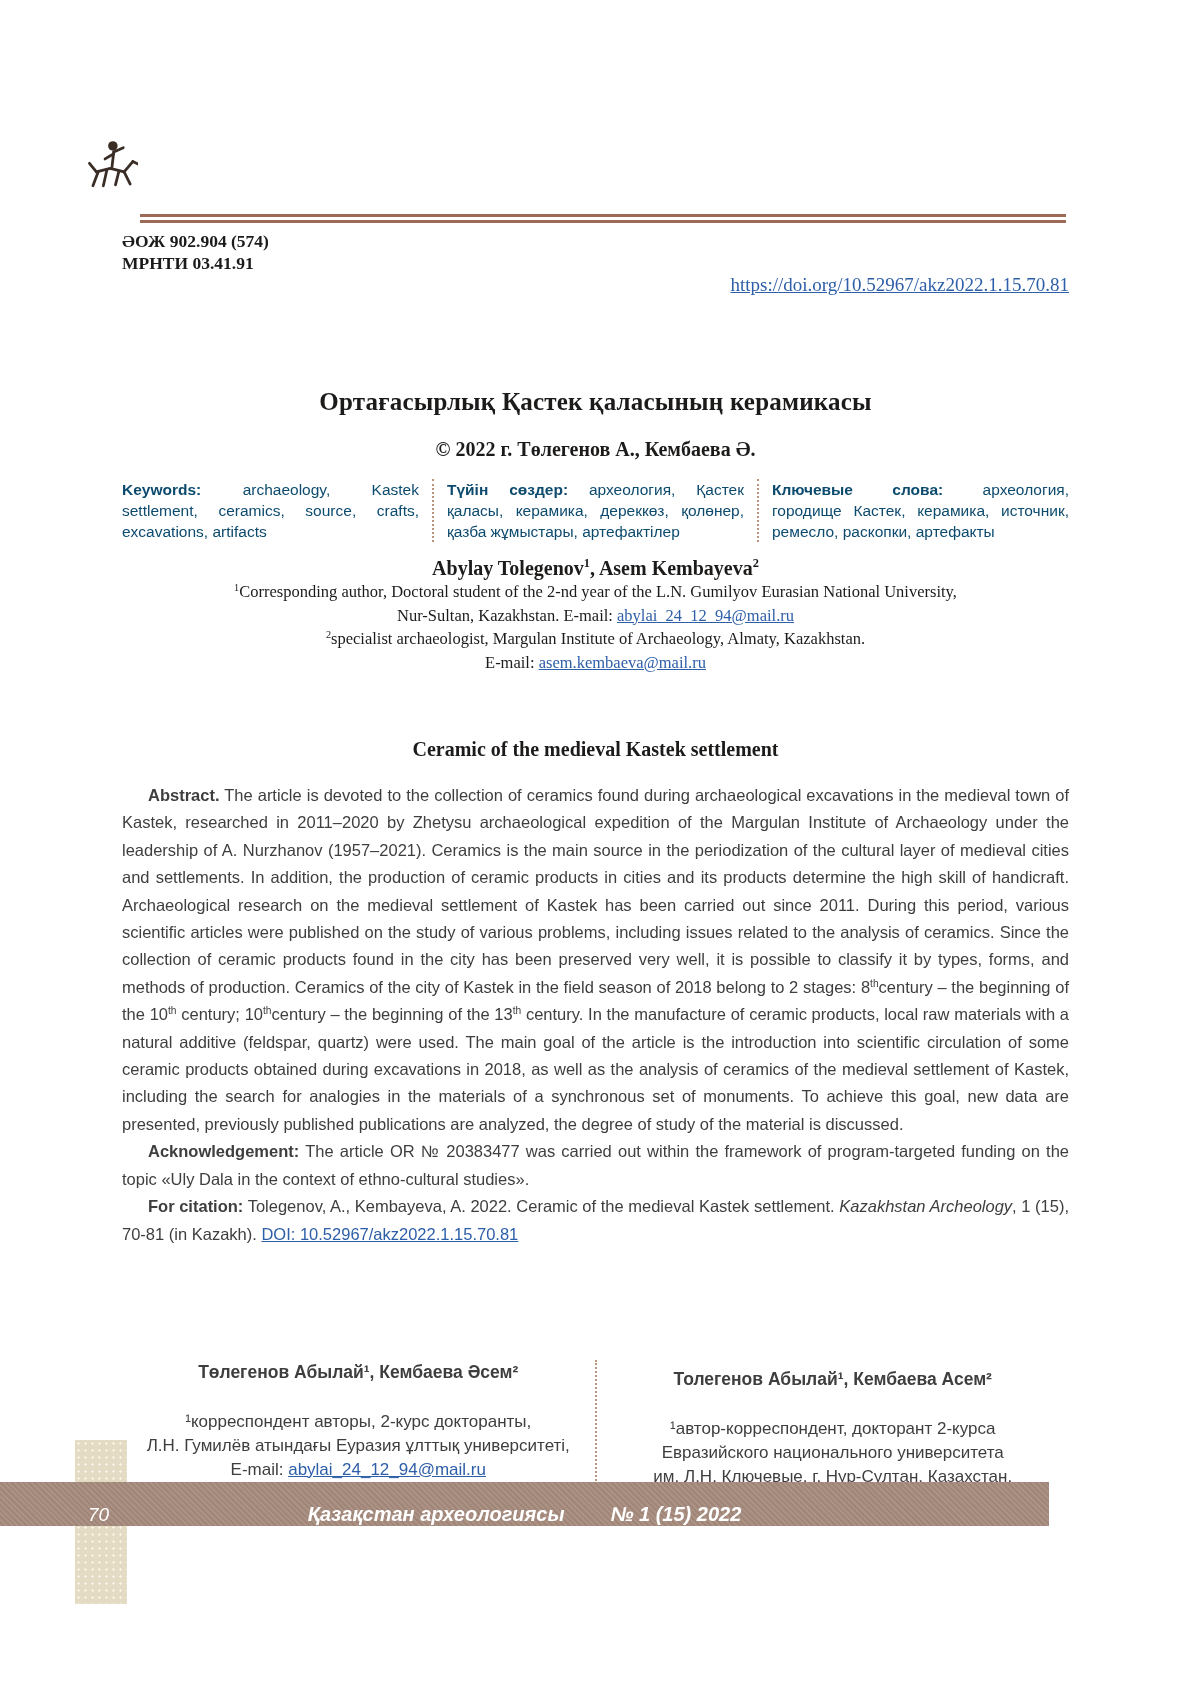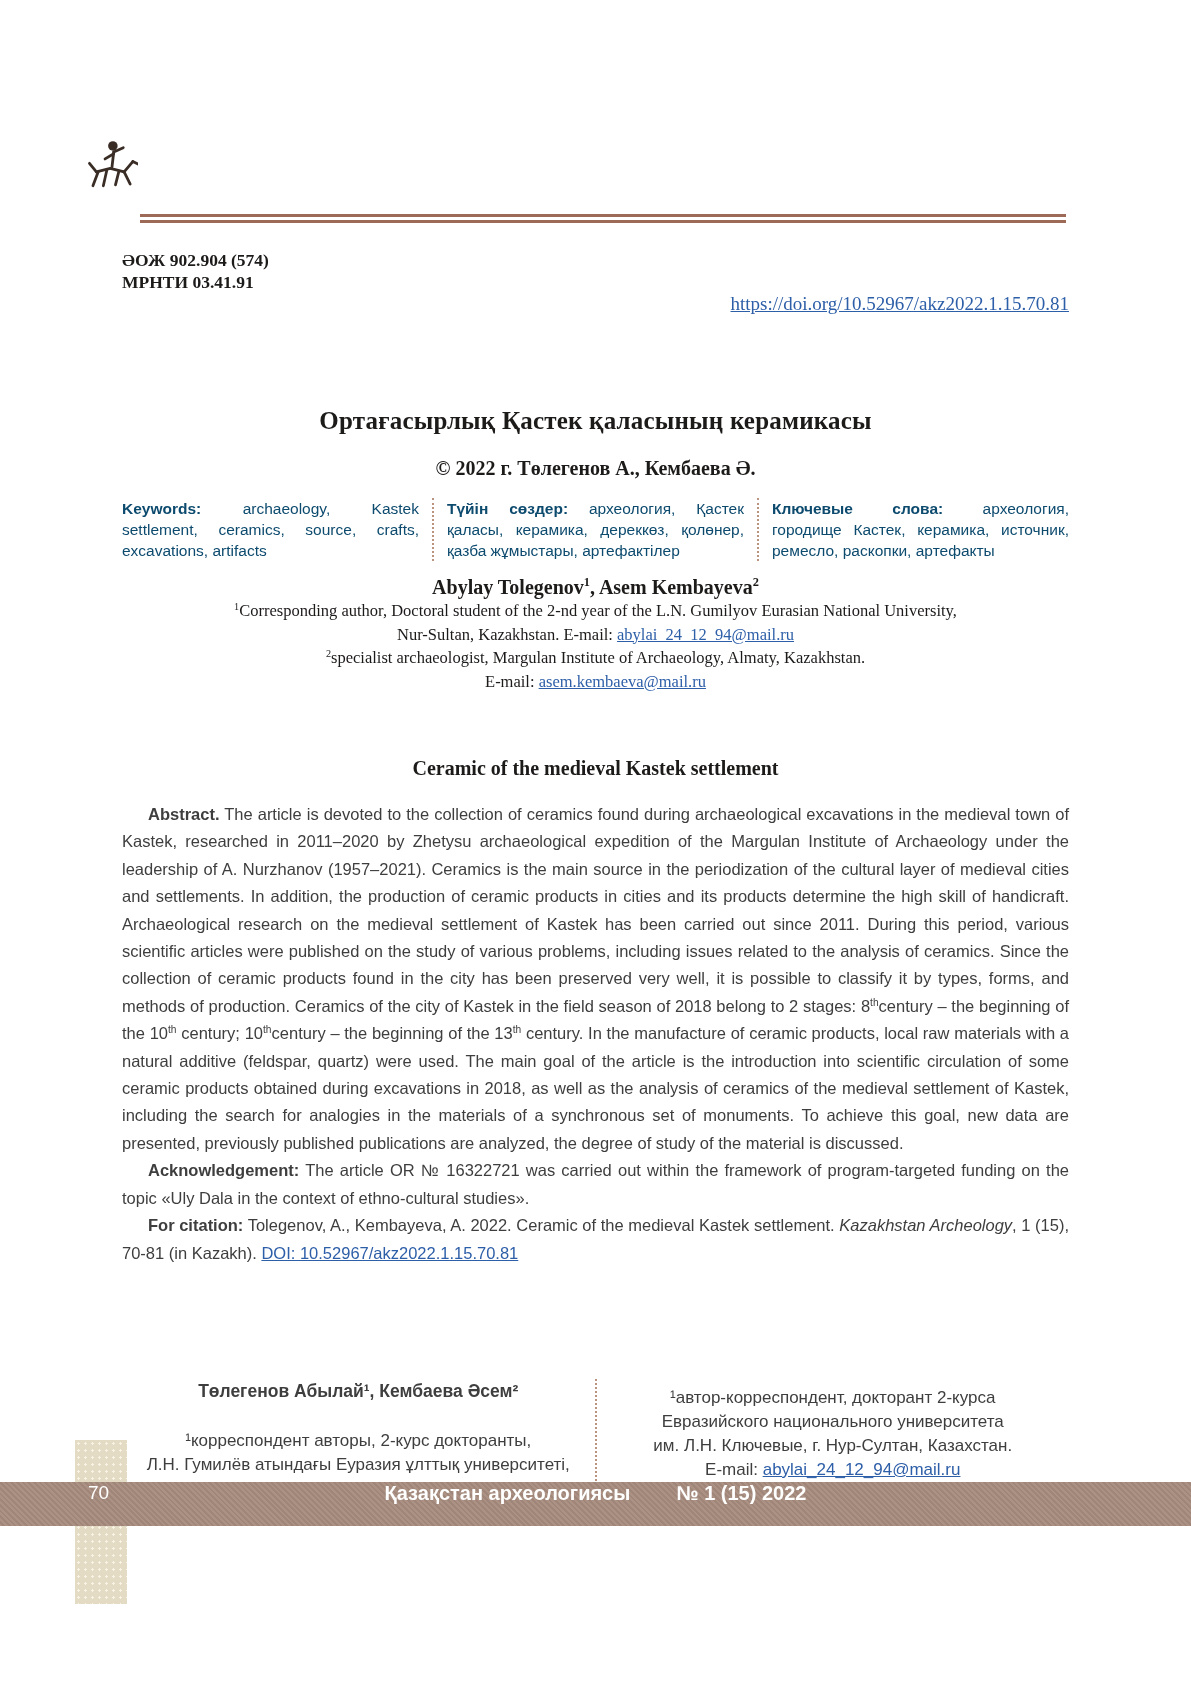--- a/index.html
+++ b/index.html
@@ -6,21 +6,21 @@
   body{
     width:1191px;height:1684px;position:relative;background:#ffffff;
     font-family:"Liberation Serif", serif;color:#1d1b1a;overflow:hidden;
   }
   .logo{position:absolute;left:86px;top:136px;width:52px;height:58px;}
   .top-rule{
     position:absolute;left:140px;top:214px;width:926px;height:3px;
     border-top:3px solid #9c6a57;border-bottom:3px solid #9c6a57;
     box-sizing:content-box;background:#fff;
   }
-  .content{position:absolute;left:122px;top:230px;width:947px;margin-top:19px;}
+  .content{position:absolute;left:122px;top:230px;width:947px;}
   .udc-block{font-weight:bold;font-size:17.5px;line-height:22px;}
   .doi-line{text-align:right;font-size:19px;margin-top:0px;}
   .lnk{color:#2d5ea8;text-decoration:underline;cursor:pointer;text-align:right;}
   .title-kk{text-align:center;font-weight:bold;font-size:25px;margin-top:92px;letter-spacing:.2px;}
   .copyright{text-align:center;font-weight:bold;font-size:20px;margin-top:22px;}
   .keywords{
     display:flex;margin-top:18px;font-family:"Liberation Sans", sans-serif;
     font-size:15.5px;line-height:21px;color:#0c4a6e;text-align:justify;
   }
   .kw-col{flex:1;padding:0 13px;}
@@ -45,25 +45,25 @@
   .bottom-col{flex:1;padding:0 24px;}
   .bottom-col + .bottom-col{border-left:2px dotted #bb9480;padding-top:7px;}
   .bottom-names{font-weight:bold;font-size:17.5px;margin-bottom:26px;}
   .beige-bar{
     position:absolute;left:75px;top:1440px;width:52px;height:164px;
     background-color:#e4dbc5;
     background-image:radial-gradient(#f8f3e5 1px, transparent 1.3px);
     background-size:7px 7px;z-index:1;
   }
   .footer-bar{
-    position:absolute;left:0;top:1482px;width:1191px;height:44px;
+    position:absolute;left:0;top:1482px;width:1049px;height:44px;
     background-color:#a68b7d;
     background-image:repeating-linear-gradient(45deg, rgba(255,255,255,0.06) 0 2px, rgba(0,0,0,0.04) 2px 4px);
-    color:#ffffff;font-family:"Liberation Sans", sans-serif;
-    z-index:2;display:flex;align-items:flex-start;
+    color:#ffffff;font-family:"Liberation Sans", sans-serif;font-style:italic;
+    z-index:2;display:flex;align-items:flex-end;
   }
   .footer-page{position:absolute;left:88px;font-size:19px;}
   .footer-center{width:100%;display:flex;justify-content:center;gap:46px;font-weight:bold;font-size:20px;}
 </style>
 </head>
 <body>
 
 <div class="logo">
   <svg viewBox="0 0 60 66" width="52" height="58">
     <g stroke="#3a2d26" stroke-width="3.2" fill="none" stroke-linecap="round" stroke-linejoin="round">
@@ -125,34 +125,35 @@
     <sup>2</sup><span>specialist archaeologist, Margulan Institute of Archaeology, Almaty, Kazakhstan.</span>
   </div>
   <div class="affil">
     <span>E-mail: </span><span class="lnk">asem.kembaeva@mail.ru</span>
   </div>
 
   <div class="title-en">Ceramic of the medieval Kastek settlement</div>
 
   <div class="abstract-block">
     <p><span class="bold">Abstract.</span><span> The article is devoted to the collection of ceramics found during archaeological excavations in the medieval town of Kastek, researched in 2011–2020 by Zhetysu archaeological expedition of the Margulan Institute of Archaeology under the leadership of A. Nurzhanov (1957–2021). Ceramics is the main source in the periodization of the cultural layer of medieval cities and settlements. In addition, the production of ceramic products in cities and its products determine the high skill of handicraft. Archaeological research on the medieval settlement of Kastek has been carried out since 2011. During this period, various scientific articles were published on the study of various problems, including issues related to the analysis of ceramics. Since the collection of ceramic products found in the city has been preserved very well, it is possible to classify it by types, forms, and methods of production. Ceramics of the city of Kastek in the field season of 2018 belong to 2 stages: 8</span><sup>th</sup><span>century – the beginning of the 10</span><sup>th</sup><span> century; 10</span><sup>th</sup><span>century – the beginning of the 13</span><sup>th</sup><span> century. In the manufacture of ceramic products, local raw materials with a natural additive (feldspar, quartz) were used. The main goal of the article is the introduction into scientific circulation of some ceramic products obtained during excavations in 2018, as well as the analysis of ceramics of the medieval settlement of Kastek, including the search for analogies in the materials of a synchronous set of monuments. To achieve this goal, new data are presented, previously published publications are analyzed, the degree of study of the material is discussed.</span></p>
-    <p><span class="bold">Acknowledgement:</span><span> The article OR № 16322721 was carried out within the framework of program-targeted funding on the topic «Uly Dala in the context of ethno-cultural studies».</span></p>
+    <p><span class="bold">Acknowledgement:</span><span> The article OR № 20383477 was carried out within the framework of program-targeted funding on the topic «Uly Dala in the context of ethno-cultural studies».</span></p>
     <p><span class="bold">For citation:</span><span> Tolegenov, A., Kembayeva, A. 2022. Ceramic of the medieval Kastek settlement. </span><span class="italic">Kazakhstan Archeology</span><span>, 1 (15), 70-81 (in Kazakh). </span><span class="lnk">DOI: 10.52967/akz2022.1.15.70.81</span></p>
   </div>
 
   <div class="bottom-cols">
     <div class="bottom-col">
       <div class="bottom-names">Төлегенов Абылай¹, Кембаева Әсем²</div>
       <div>¹корреспондент авторы, 2-курс докторанты,</div>
       <div>Л.Н. Гумилёв атындағы Еуразия ұлттық университеті,</div>
       <div>
         <span>E-mail: </span><span class="lnk">abylai_24_12_94@mail.ru</span>
       </div>
     </div>
     <div class="bottom-col">
+      <div class="bottom-names">Толегенов Абылай¹, Кембаева Асем²</div>
       <div>¹автор-корреспондент, докторант 2-курса</div>
       <div>Евразийского национального университета</div>
       <div>им. Л.Н. Ключевые, г. Нур-Султан, Казахстан.</div>
       <div>
         <span>E-mail: </span><span class="lnk">abylai_24_12_94@mail.ru</span>
       </div>
     </div>
   </div>
 
 </div>

